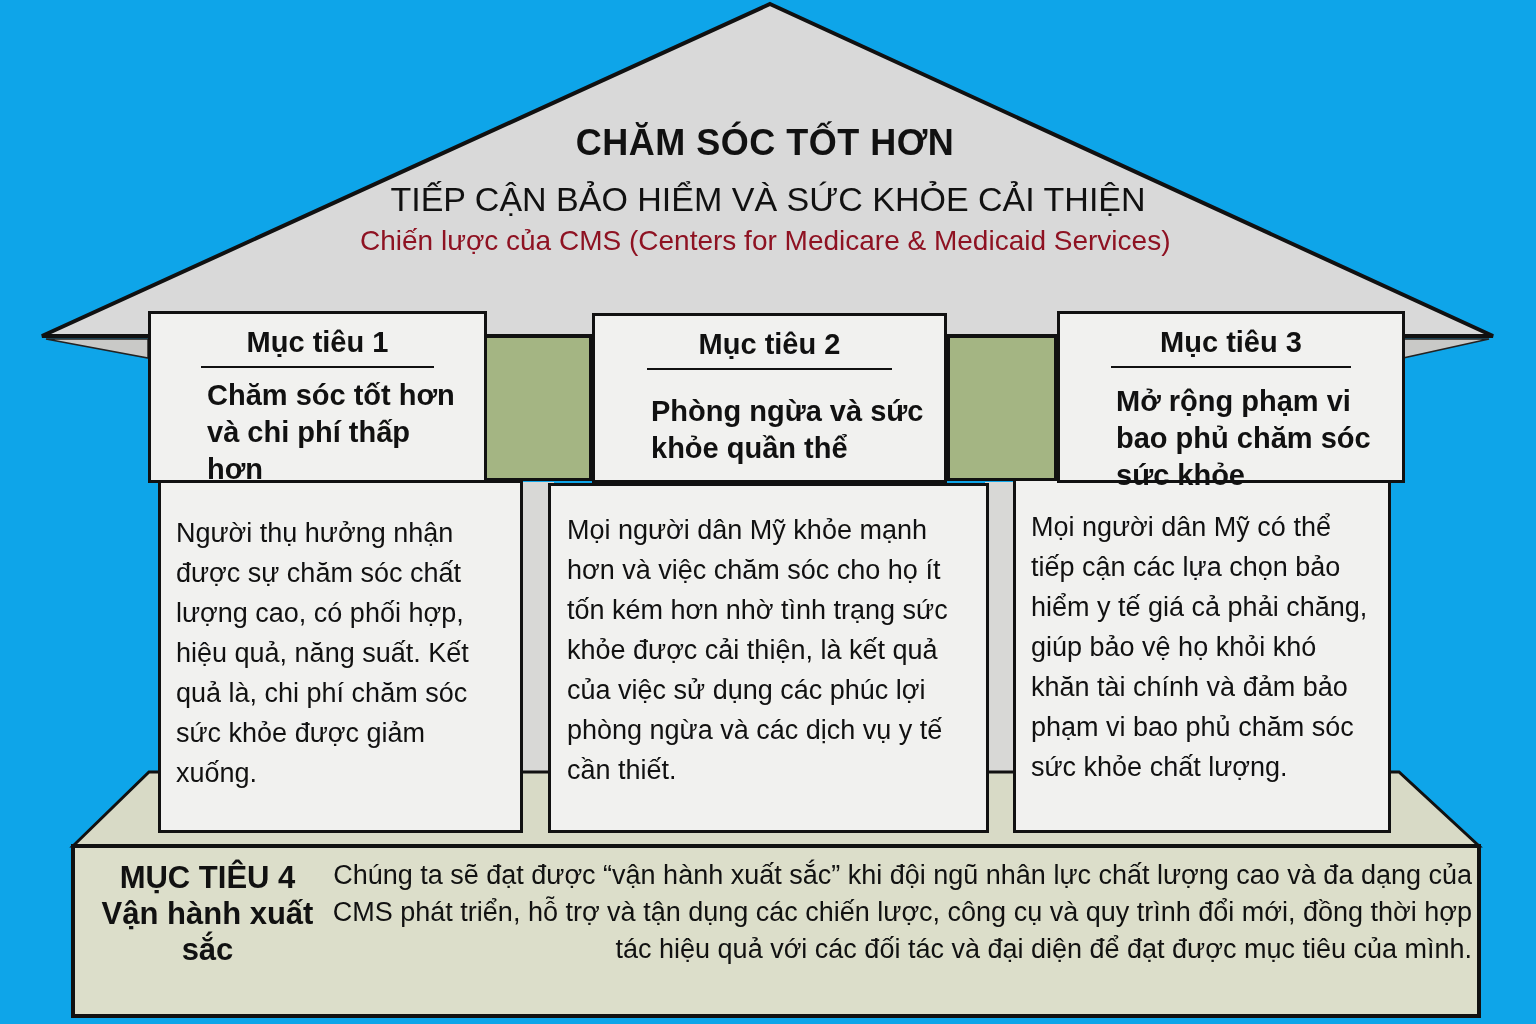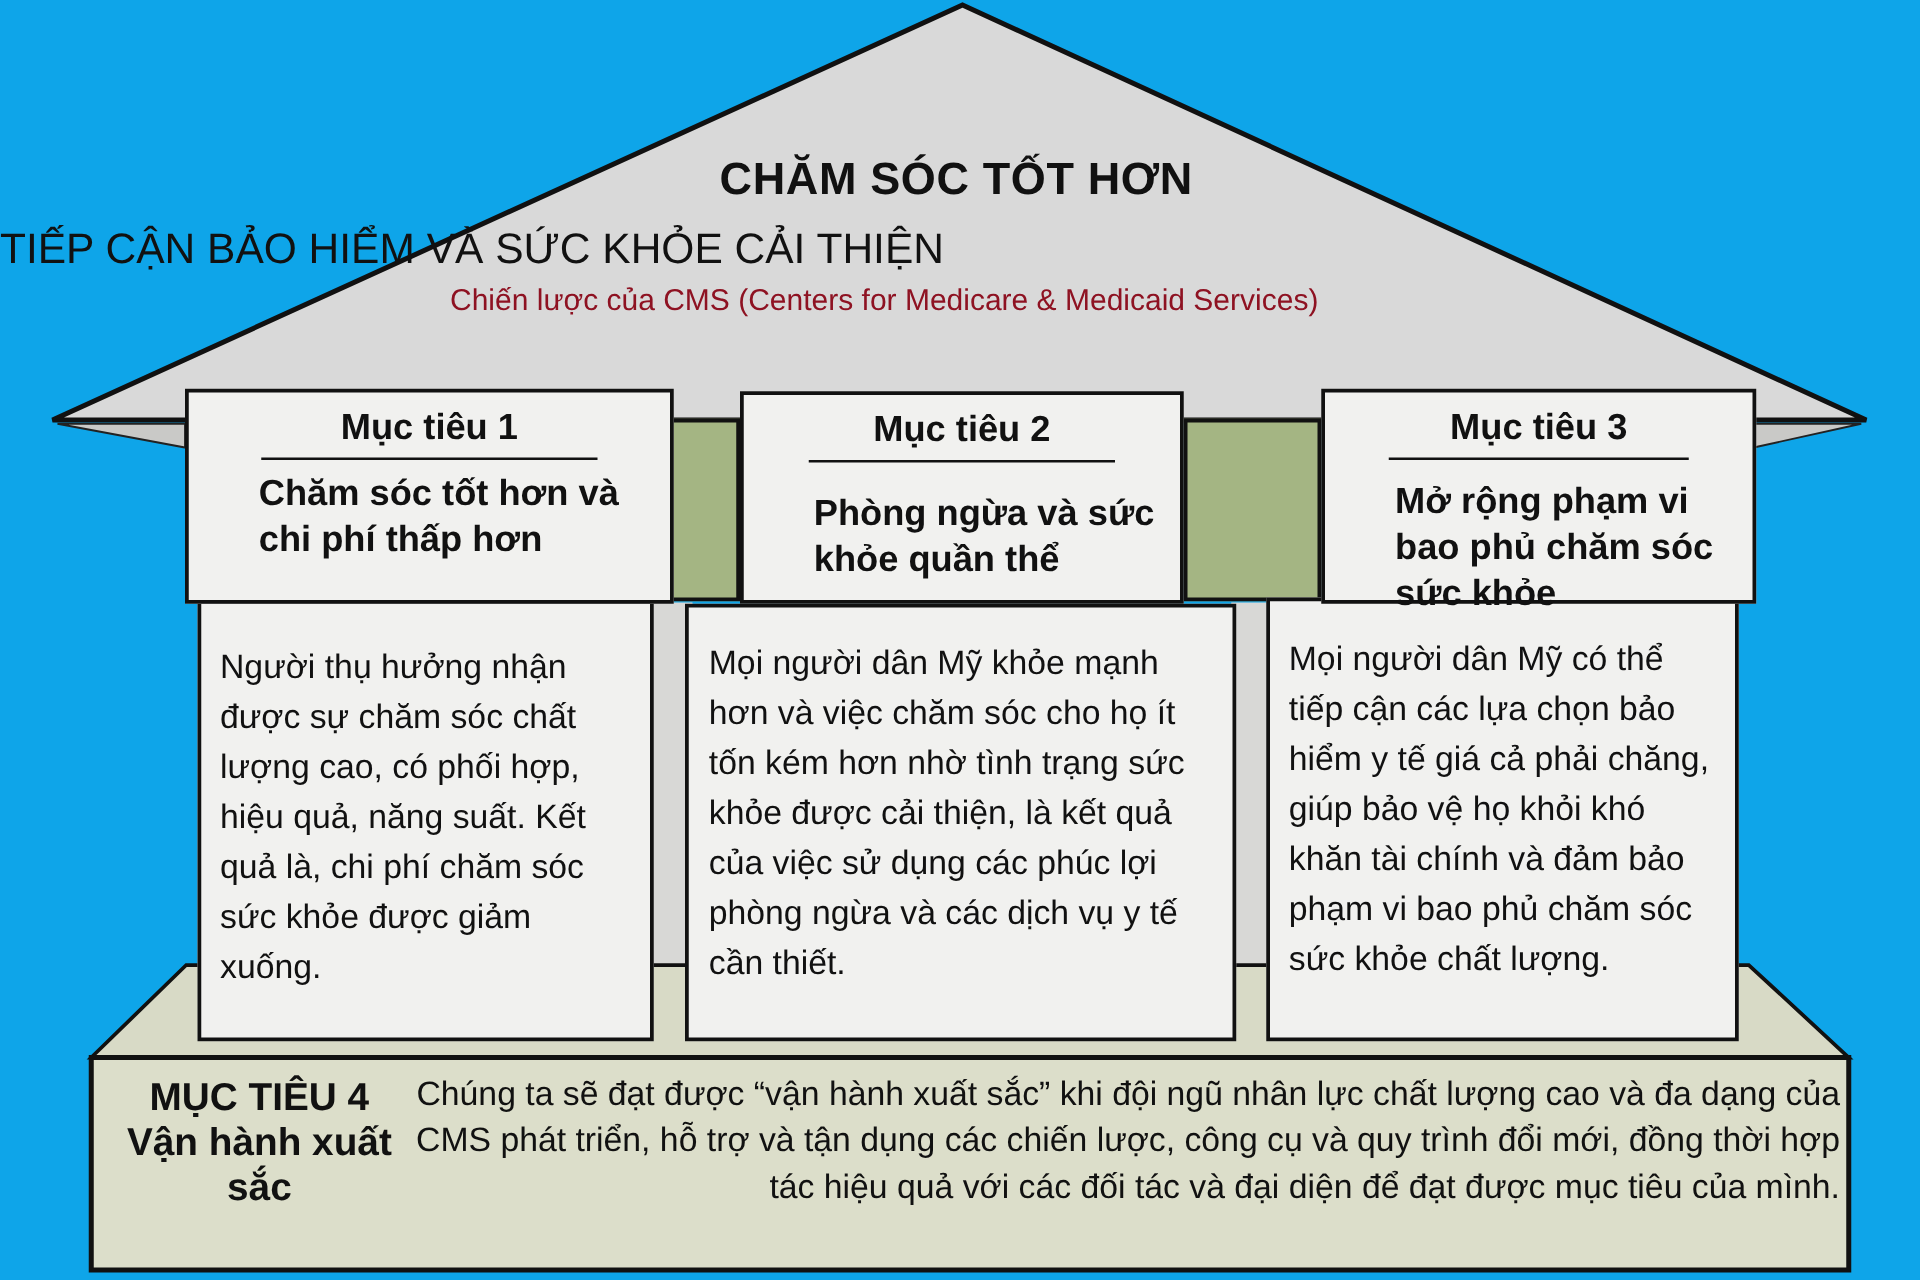--- a/index.html
+++ b/index.html
@@ -5,28 +5,28 @@
   html,body{margin:0;padding:0;background:#ffffff;}
   .stage{
     position:relative;width:1536px;height:1024px;overflow:hidden;background:#0ea5e9;
     font-family:"Liberation Sans","DejaVu Sans",sans-serif;color:#111;
   }
   .stage svg{position:absolute;left:0;top:0;}
 
   
   .roof-title{position:absolute;left:0;top:122px;width:1530px;text-align:center;
     font-size:36px;font-weight:bold;letter-spacing:.5px;}
-  .roof-subtitle{position:absolute;left:0;top:180px;width:1536px;text-align:left;
+  .roof-subtitle{position:absolute;left:0;top:180px;width:1536px;text-align:center;
     font-size:34px;font-weight:400;}
   .roof-tagline{position:absolute;left:360px;top:224px;width:840px;text-align:left;
-    font-size:24px;line-height:34px;color:#8e1222;}
+    font-size:28px;line-height:34px;color:#8e1222;}
 
   
   .cap{position:absolute;background:#f1f1ef;border:3px solid #111;box-sizing:border-box;}
-  .cap1{left:148px;top:311px;width:391px;height:172px;}
+  .cap1{left:148px;top:311px;width:339px;height:172px;}
   .cap2{left:592px;top:313px;width:355px;height:170px;}
   .cap3{left:1057px;top:311px;width:348px;height:172px;}
   .cap-title{margin-top:12px;text-align:center;font-size:29px;font-weight:bold;}
   .cap-rule{width:70%;margin:7px auto 9px auto;border:0;border-top:2px solid #111;height:0;}
   .cap-head{padding:0 12px;font-size:29px;font-weight:bold;line-height:37px;text-align:left;margin-left:44px;}
   .cap2 .cap-head{padding-top:14px;}
   .cap3 .cap-head{padding-top:6px;}
 
   
   .greenblock{position:absolute;top:335px;width:110px;height:146px;background:#a4b583;

